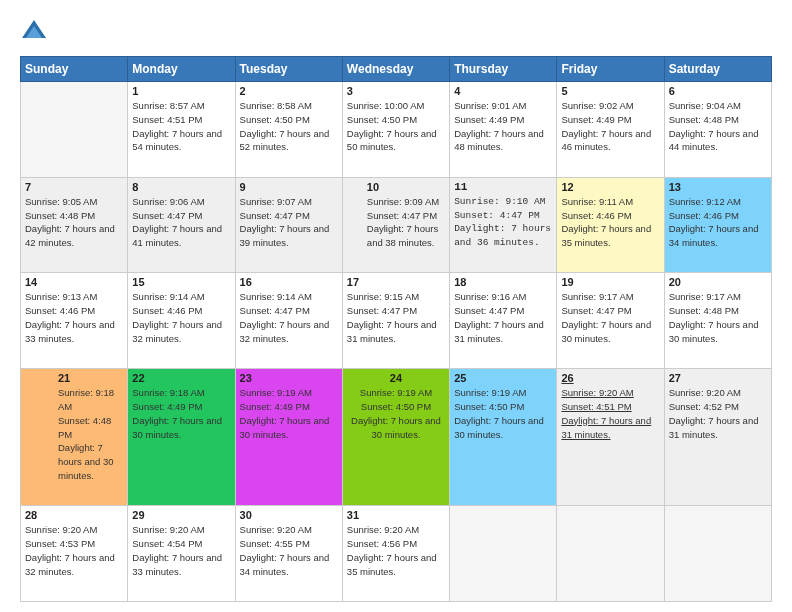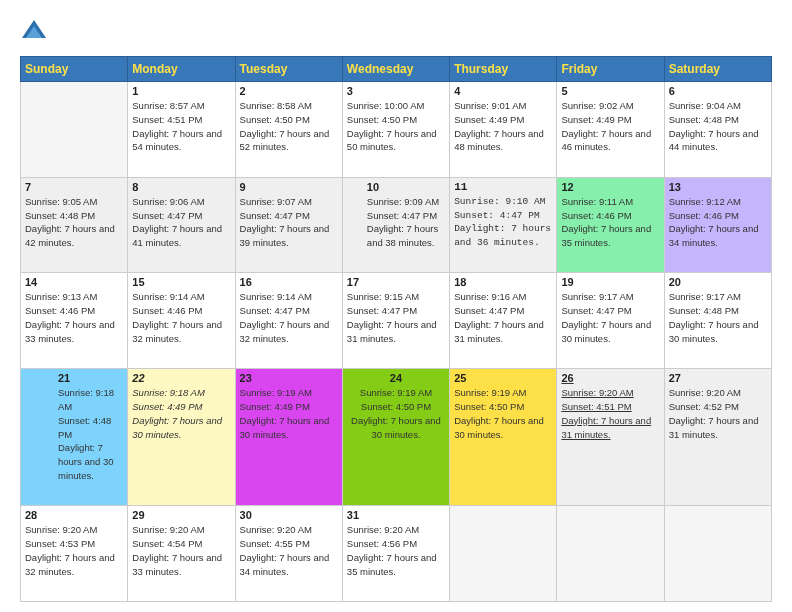--- a/index.html
+++ b/index.html
@@ -61,21 +61,21 @@
     }
     .calendar {
       flex: 1;
       border: 1px solid #ccc;
       border-collapse: collapse;
       width: 100%;
       table-layout: fixed;
     }
     .calendar th {
       background: #3878b8;
-      color: #fde047;
+      color: #ffffff;
       font-size: 12px;
       font-weight: bold;
       padding: 5px 4px;
       text-align: left;
       border: 1px solid #2a5e96;
     }
     .calendar td {
       vertical-align: top;
       border: 1px solid #ccc;
       padding: 3px 4px;
@@ -199,27 +199,27 @@
             <div class="sun-line">Sunrise: 9:09 AM</div>
             <div class="sun-line">Sunset: 4:47 PM</div>
             <div class="sun-line">Daylight: 7 hours and 38 minutes.</div>
           </td>
           <td style="background: rgb(239, 239, 239); font-family: Liberation Mono, monospace;">
             <span class="day-num">11</span>
             <div class="sun-line">Sunrise: 9:10 AM</div>
             <div class="sun-line">Sunset: 4:47 PM</div>
             <div class="sun-line">Daylight: 7 hours and 36 minutes.</div>
           </td>
-          <td style="background: #86efac; margin-top: 20px;">
+          <td style="background: #fef9c3; margin-top: 20px;">
             <span class="day-num">12</span>
             <div class="sun-line">Sunrise: 9:11 AM</div>
             <div class="sun-line">Sunset: 4:46 PM</div>
             <div class="sun-line">Daylight: 7 hours and 35 minutes.</div>
           </td>
-          <td style="background: #c4b5fd;">
+          <td style="background: #7dd3fc;">
             <span class="day-num">13</span>
             <div class="sun-line">Sunrise: 9:12 AM</div>
             <div class="sun-line">Sunset: 4:46 PM</div>
             <div class="sun-line">Daylight: 7 hours and 34 minutes.</div>
           </td>
         </tr>
         <tr>
           <td>
             <span class="day-num">14</span>
             <div class="sun-line">Sunrise: 9:13 AM</div>
@@ -257,45 +257,45 @@
             <div class="sun-line">Daylight: 7 hours and 30 minutes.</div>
           </td>
           <td>
             <span class="day-num">20</span>
             <div class="sun-line">Sunrise: 9:17 AM</div>
             <div class="sun-line">Sunset: 4:48 PM</div>
             <div class="sun-line">Daylight: 7 hours and 30 minutes.</div>
           </td>
         </tr>
         <tr class="row-shaded">
-          <td style="background: #7dd3fc; padding-left: 37px;">
+          <td style="background: #fdba74; padding-left: 37px;">
             <span class="day-num">21</span>
             <div class="sun-line">Sunrise: 9:18 AM</div>
             <div class="sun-line">Sunset: 4:48 PM</div>
             <div class="sun-line">Daylight: 7 hours and 30 minutes.</div>
           </td>
-          <td style="background: #fef9c3; font-style: italic;">
+          <td style="background: #22c55e;">
             <span class="day-num">22</span>
             <div class="sun-line">Sunrise: 9:18 AM</div>
             <div class="sun-line">Sunset: 4:49 PM</div>
             <div class="sun-line">Daylight: 7 hours and 30 minutes.</div>
           </td>
           <td style="background: #d946ef;">
             <span class="day-num">23</span>
             <div class="sun-line">Sunrise: 9:19 AM</div>
             <div class="sun-line">Sunset: 4:49 PM</div>
             <div class="sun-line">Daylight: 7 hours and 30 minutes.</div>
           </td>
           <td style="background: #84cc16; text-align: center;">
             <span class="day-num">24</span>
             <div class="sun-line">Sunrise: 9:19 AM</div>
             <div class="sun-line">Sunset: 4:50 PM</div>
             <div class="sun-line">Daylight: 7 hours and 30 minutes.</div>
           </td>
-          <td style="background: #fde047; margin-left: 18px;">
+          <td style="background: #7dd3fc; margin-left: 18px;">
             <span class="day-num">25</span>
             <div class="sun-line">Sunrise: 9:19 AM</div>
             <div class="sun-line">Sunset: 4:50 PM</div>
             <div class="sun-line">Daylight: 7 hours and 30 minutes.</div>
           </td>
           <td style="background: rgb(239, 239, 239); text-decoration: underline;">
             <span class="day-num">26</span>
             <div class="sun-line">Sunrise: 9:20 AM</div>
             <div class="sun-line">Sunset: 4:51 PM</div>
             <div class="sun-line">Daylight: 7 hours and 31 minutes.</div>

